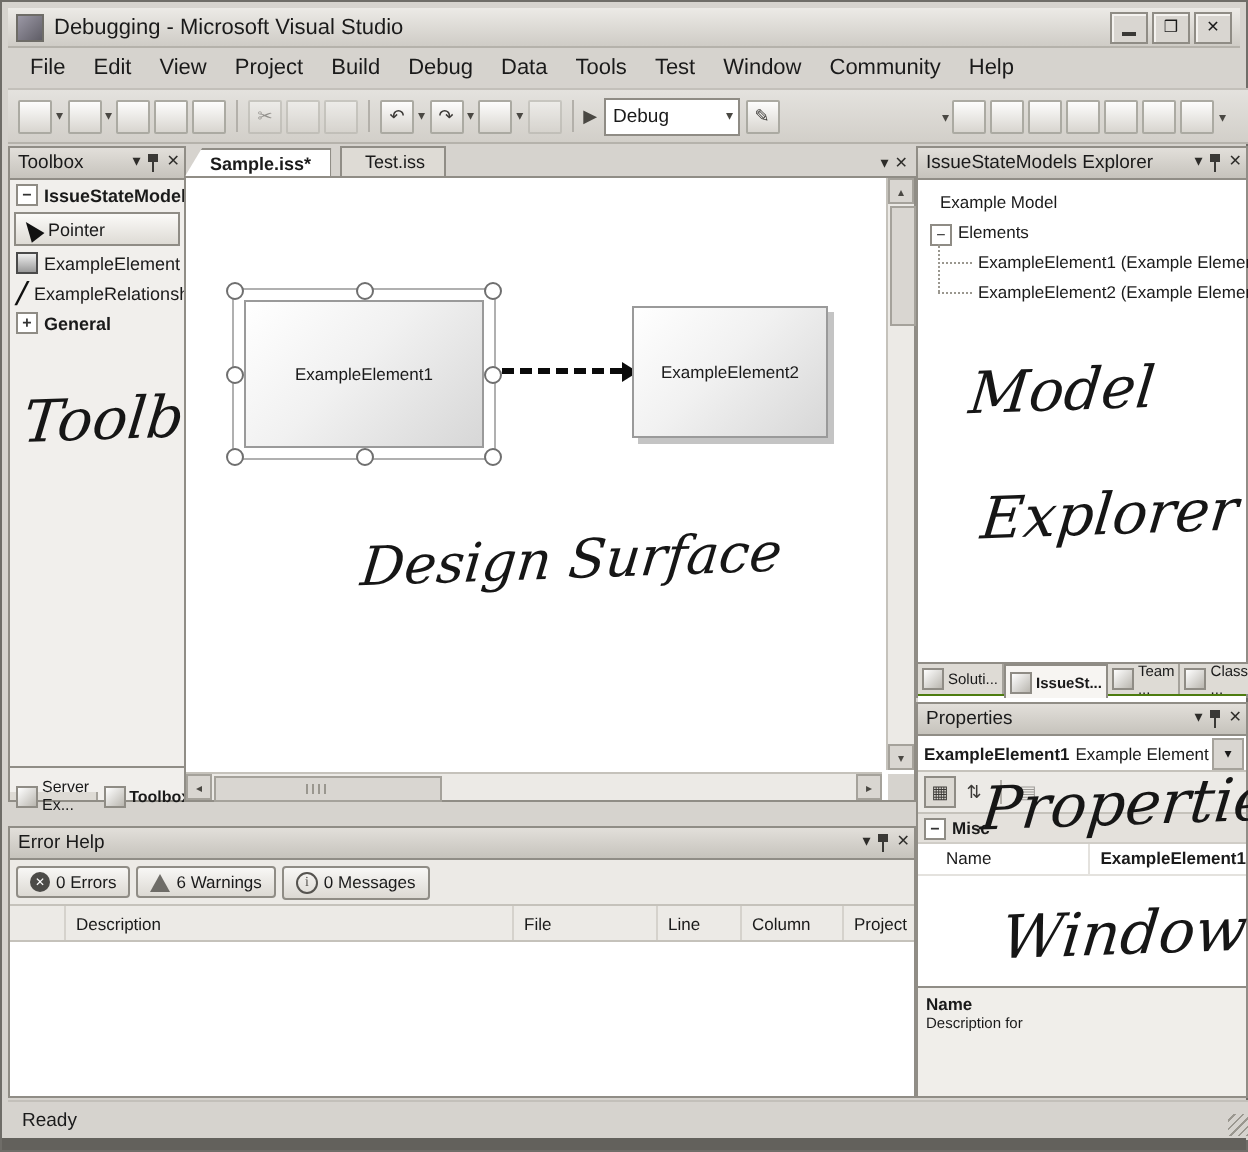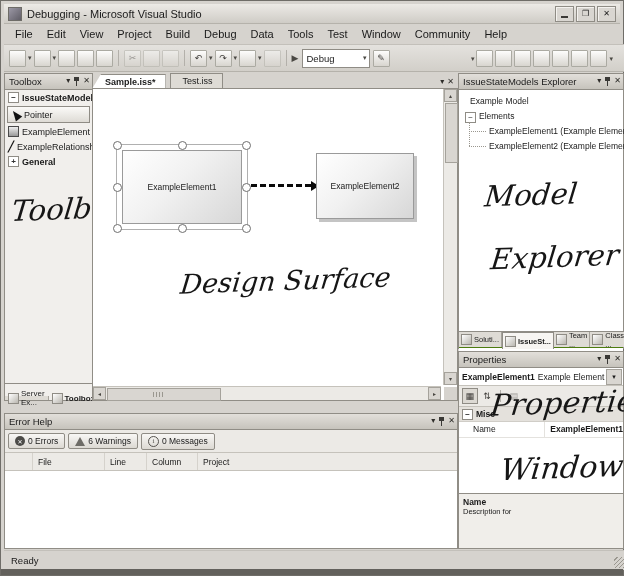--- a/index.html
+++ b/index.html
@@ -411,20 +411,21 @@
         <span class="warnicon"></span>
         <span>6 Warnings</span>
       </span>
       <span class="elbtn">
         <span class="infoicon">i</span>
         <span>0 Messages</span>
       </span>
     </div>
     <div class="elcols">
       <span class="elcol c0"></span>
+      <span class="elcol c1">Description</span>
       <span class="elcol c2">File</span>
       <span class="elcol c3">Line</span>
       <span class="elcol c4">Column</span>
       <span class="elcol c5">Project</span>
     </div>
   </div>
 
   <div class="statusbar">
     <span>Ready</span>
     <span class="grip"></span>

